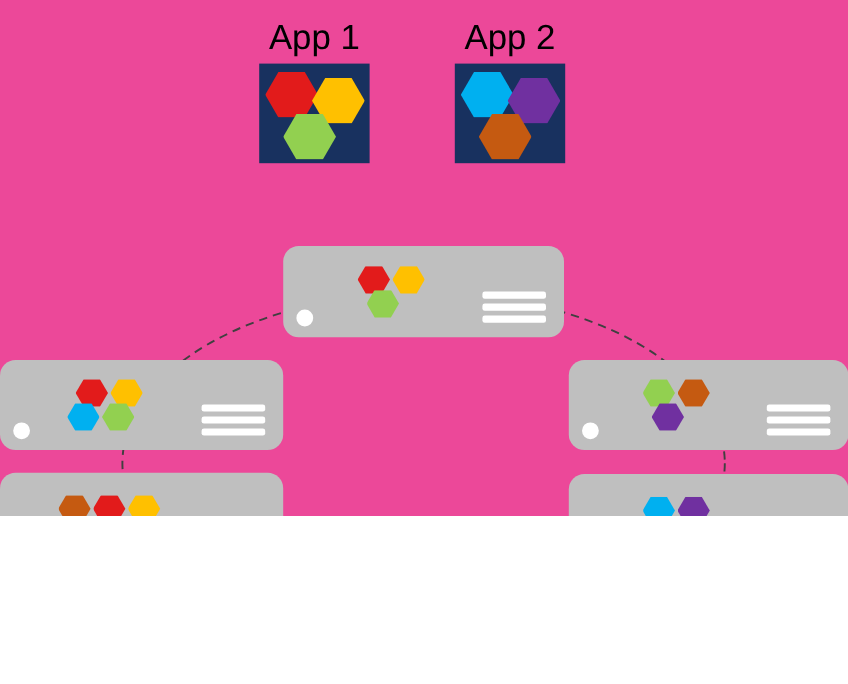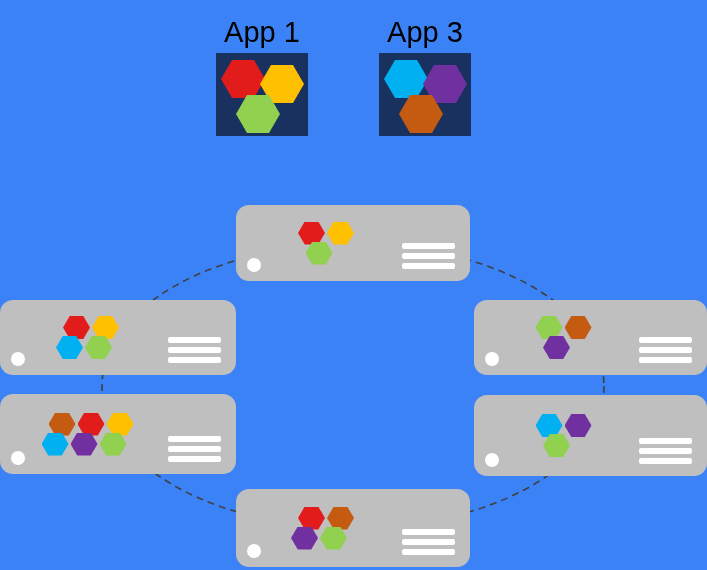--- a/index.html
+++ b/index.html
@@ -4,22 +4,22 @@
 <style>
   html, body {
     margin: 0;
     padding: 0;
     background: #ffffff;
     font-family: "Liberation Sans", sans-serif;
   }
   #canvas {
     position: relative;
     width: 707px;
-    height: 570px;
-    background: #3b82f6;
+    height: 430px;
+    background: #ec4899;
     overflow: hidden;
   }
   
   #ring-svg {
     position: absolute;
     left: 0; top: 0;
     width: 707px; height: 570px;
     z-index: 0;
   }
   
@@ -128,21 +128,21 @@
   <div class="app" style="left:212px; top:13px;">
     <div class="app-label">App 1</div>
     <div class="app-box" style="background: rgb(24, 49, 95);">
         <span class="hex app-hex app-hex-0" style="background: rgb(226, 27, 27);"></span>
         <span class="hex app-hex app-hex-1" style="background: rgb(255, 192, 0);"></span>
         <span class="hex app-hex app-hex-2" style="background: rgb(146, 208, 80);"></span>
       </div>
   </div>
 
   <div class="app" style="left:375px; top:13px;">
-    <div class="app-label">App 3</div>
+    <div class="app-label">App 2</div>
     <div class="app-box" style="background: rgb(24, 49, 95);">
         <span class="hex app-hex app-hex-0" style="background: rgb(0, 176, 240);"></span>
         <span class="hex app-hex app-hex-1" style="background: rgb(112, 48, 160);"></span>
         <span class="hex app-hex app-hex-2" style="background: rgb(197, 90, 17);"></span>
       </div>
   </div>
 
   <div class="server server-top" style="background: rgb(191, 191, 191);">
     <div class="hex-cluster">
         <div class="hex-row">

